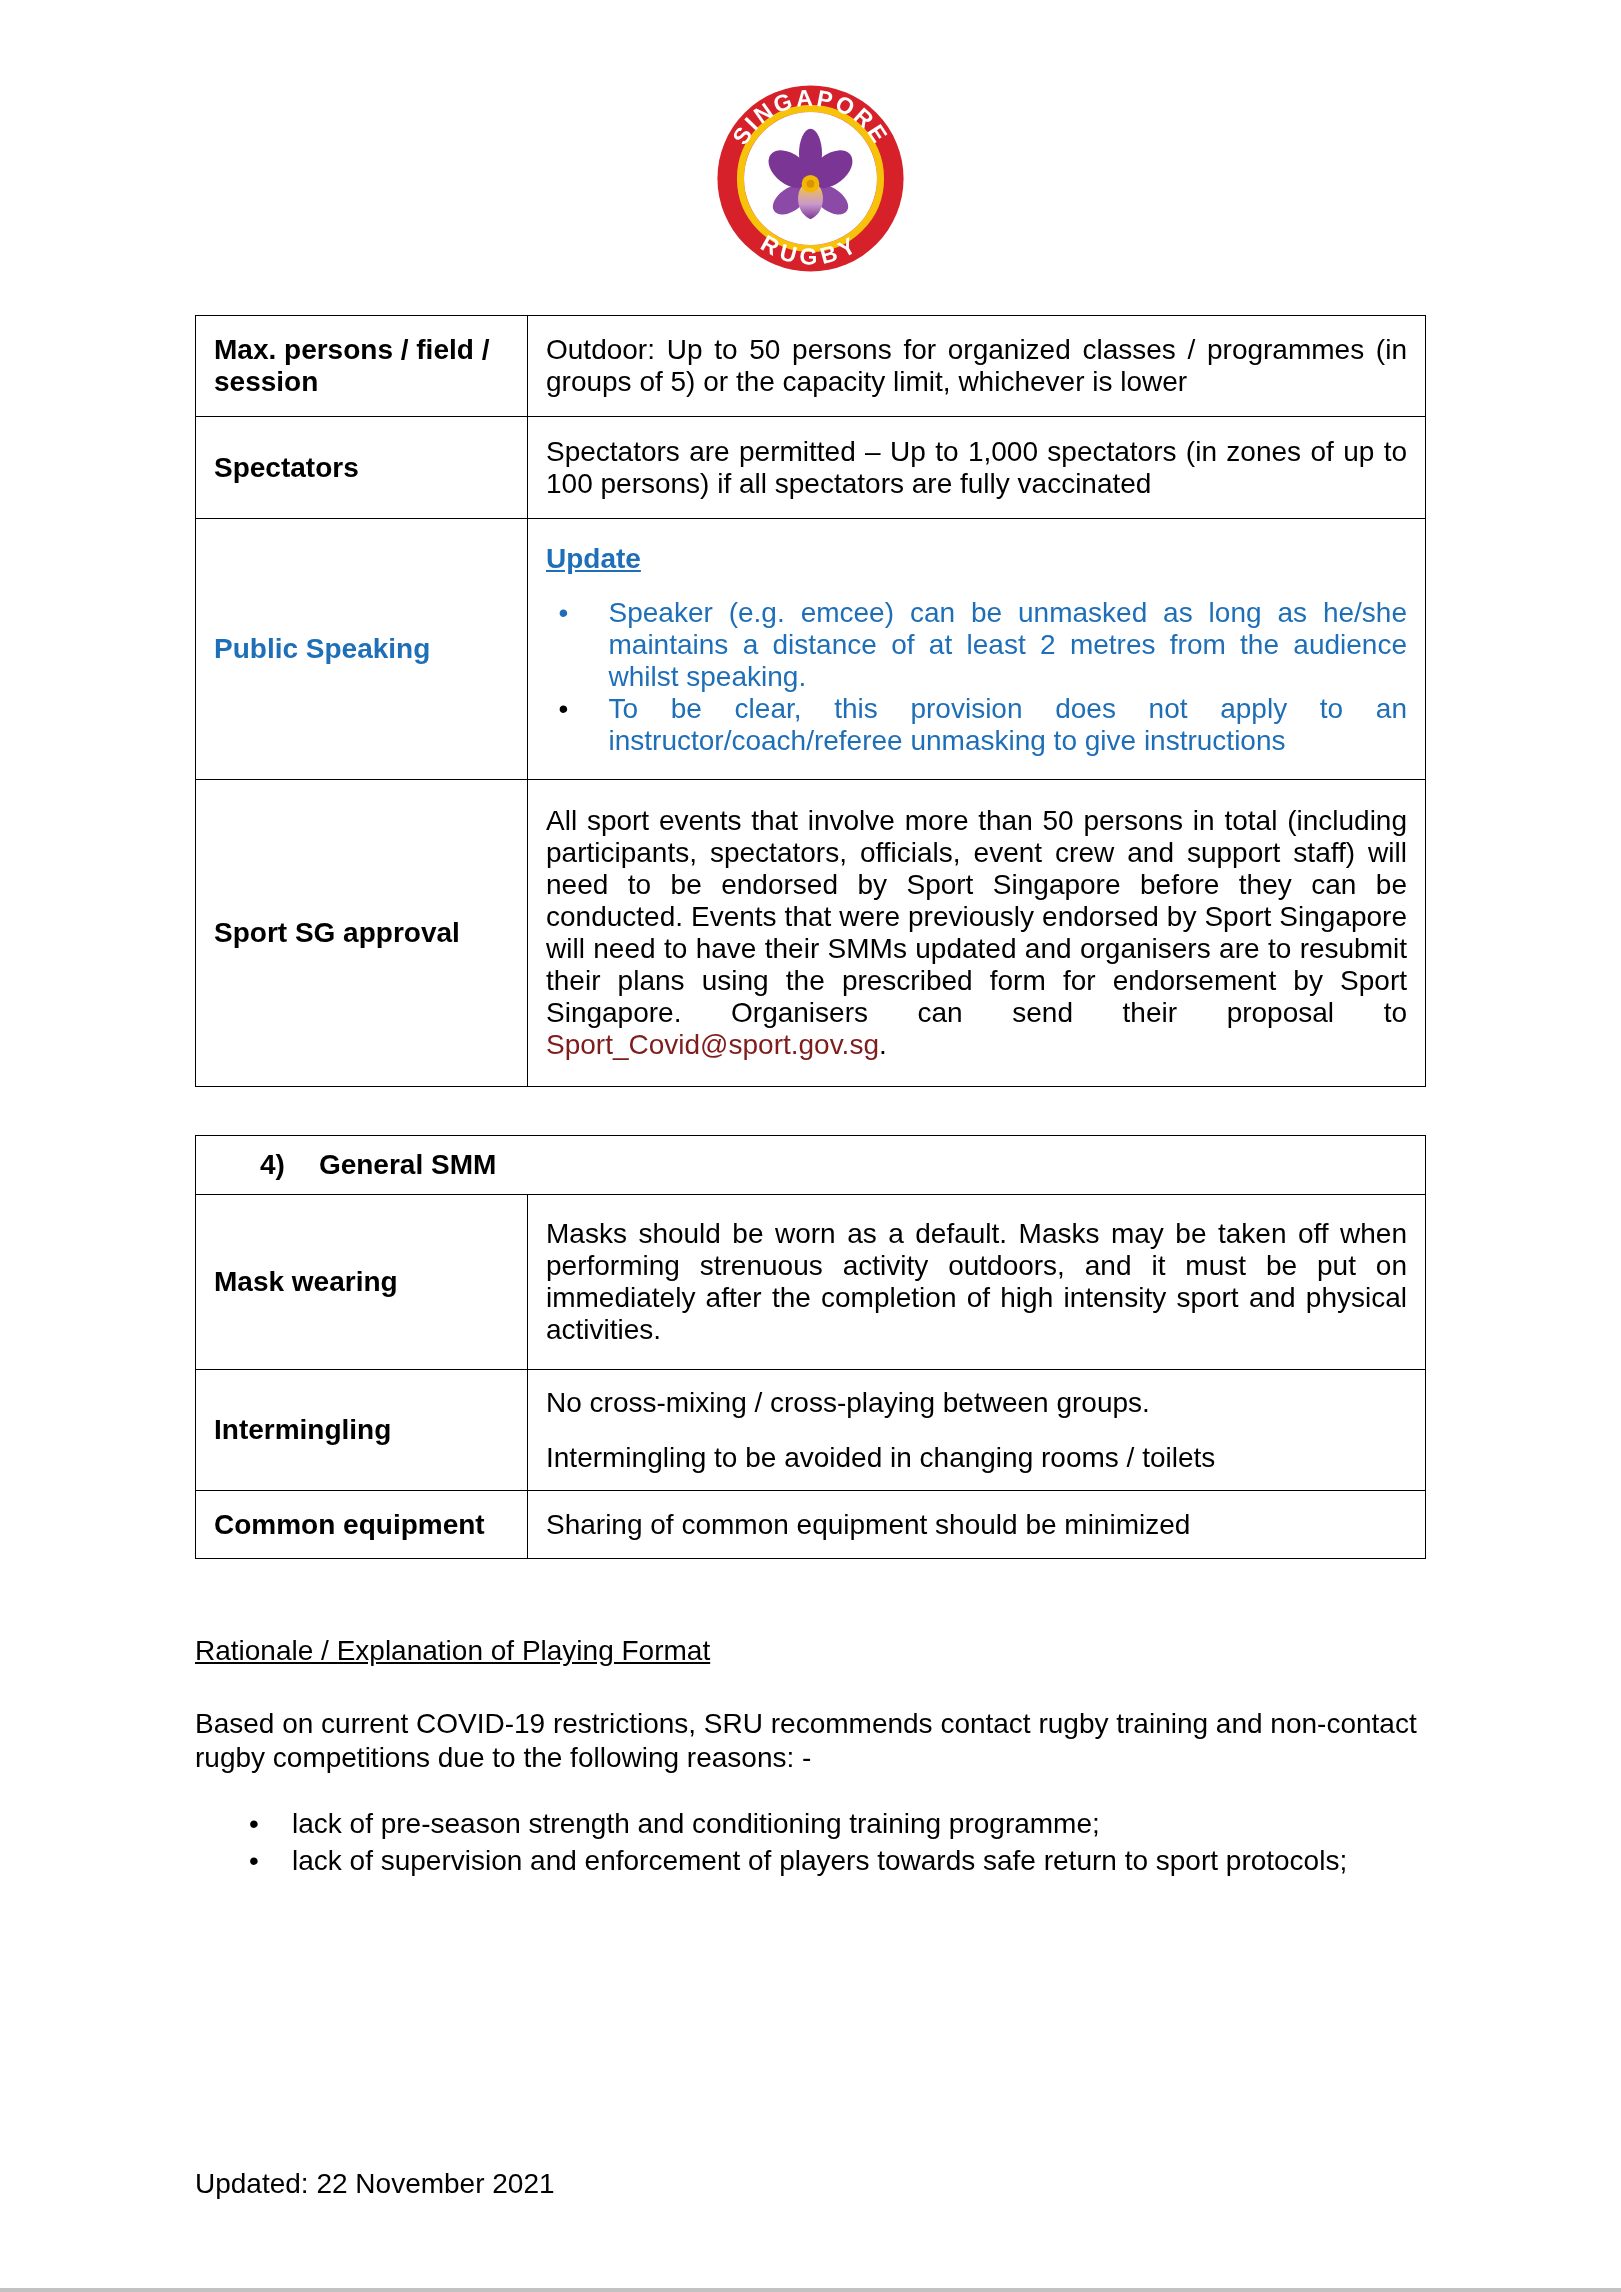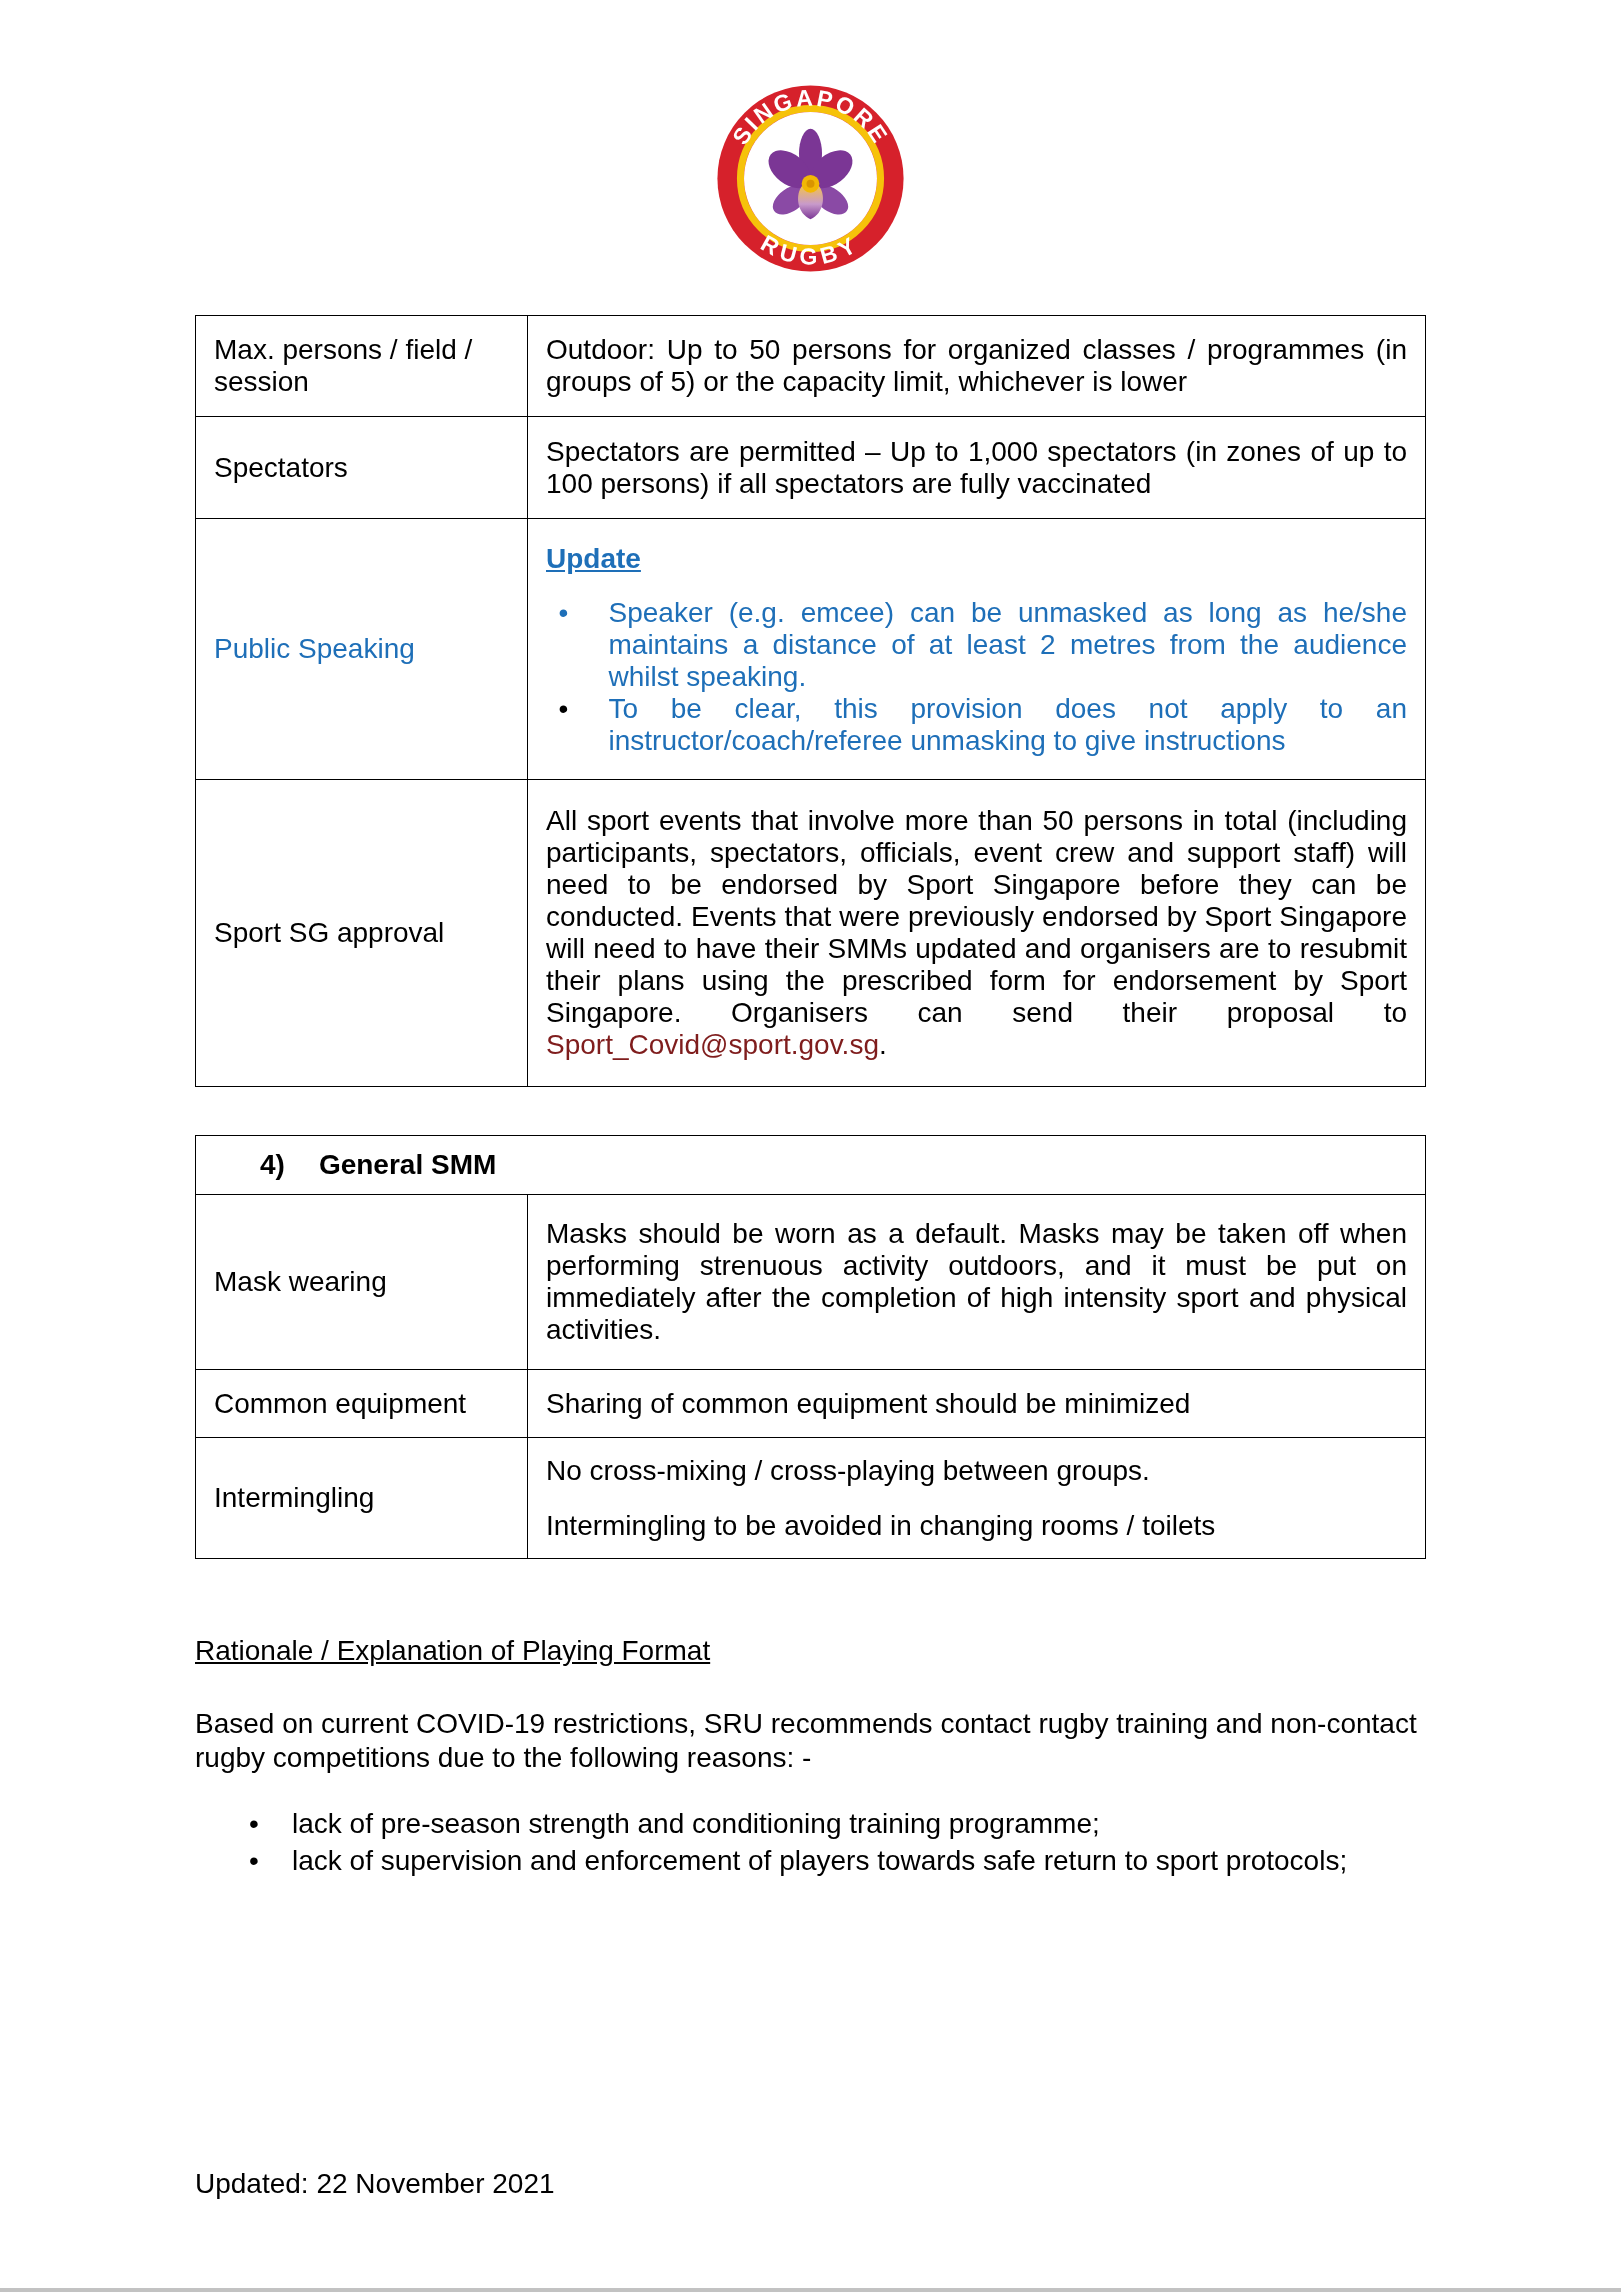--- a/index.html
+++ b/index.html
@@ -25,21 +25,21 @@
     border: 1.8px solid #000;
     padding: 10.7px 18px;
     vertical-align: middle;
   }
   col.c1 { width: 332px; }
   col.c2 { width: 898px; }
 
   .t1 { margin-top: 39px; }
   .t2 { margin-top: 48px; }
 
-  .label-cell { font-weight: normal; text-align:left; }
+  .label-cell { font-weight: bold; text-align:left; }
   .blue { color:#1E6FB8; }
   .cell-par { margin: 0; line-height: 32px; }
   .just { text-align: justify; }
   .par-gap { margin-top: 23px; }
 
   .update-heading {
     color:#1E6FB8; font-weight: bold; text-decoration: underline;
     line-height: 32px; margin: 1.8px 0 0 0;
   }
   .ps-bullets { margin-top: 21.5px; }
@@ -173,31 +173,31 @@
         <td colspan="2" class="t2-header">
           <span class="num">4)</span><span class="ttl">General SMM</span>
         </td>
       </tr>
       <tr style="height:175px;">
         <td class="label-cell">Mask wearing</td>
         <td>
           <p class="cell-par just">Masks should be worn as a default. Masks may be taken off when performing strenuous activity outdoors, and it must be put on immediately after the completion of high intensity sport and physical activities.</p>
         </td>
       </tr>
+      <tr style="height:121px;">
+        <td class="label-cell">Intermingling</td>
+        <td>
+          <p class="cell-par">No cross-mixing / cross-playing between groups.</p>
+          <p class="cell-par par-gap">Intermingling to be avoided in changing rooms / toilets</p>
+        </td>
+      </tr>
       <tr style="height:68px;">
         <td class="label-cell">Common equipment</td>
         <td>
           <p class="cell-par">Sharing of common equipment should be minimized</p>
-        </td>
-      </tr>
-      <tr style="height:121px;">
-        <td class="label-cell">Intermingling</td>
-        <td>
-          <p class="cell-par">No cross-mixing / cross-playing between groups.</p>
-          <p class="cell-par par-gap">Intermingling to be avoided in changing rooms / toilets</p>
         </td>
       </tr>
     </tbody>
       </table>
 
     <div class="rationale-heading">Rationale / Explanation of Playing Format</div>
 
     <p class="body-par">Based on current COVID-19 restrictions, SRU recommends contact rugby training and non-contact rugby competitions due to the following reasons: -</p>
 
 

